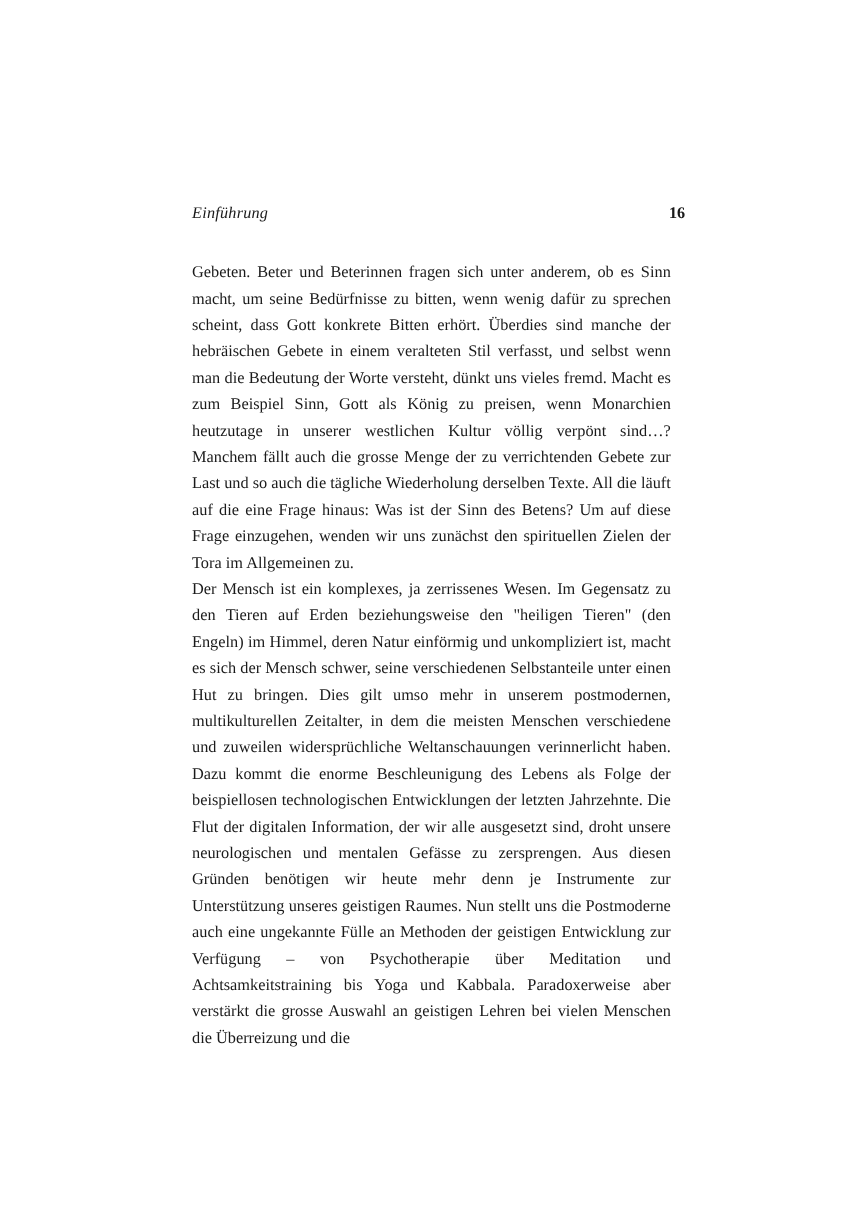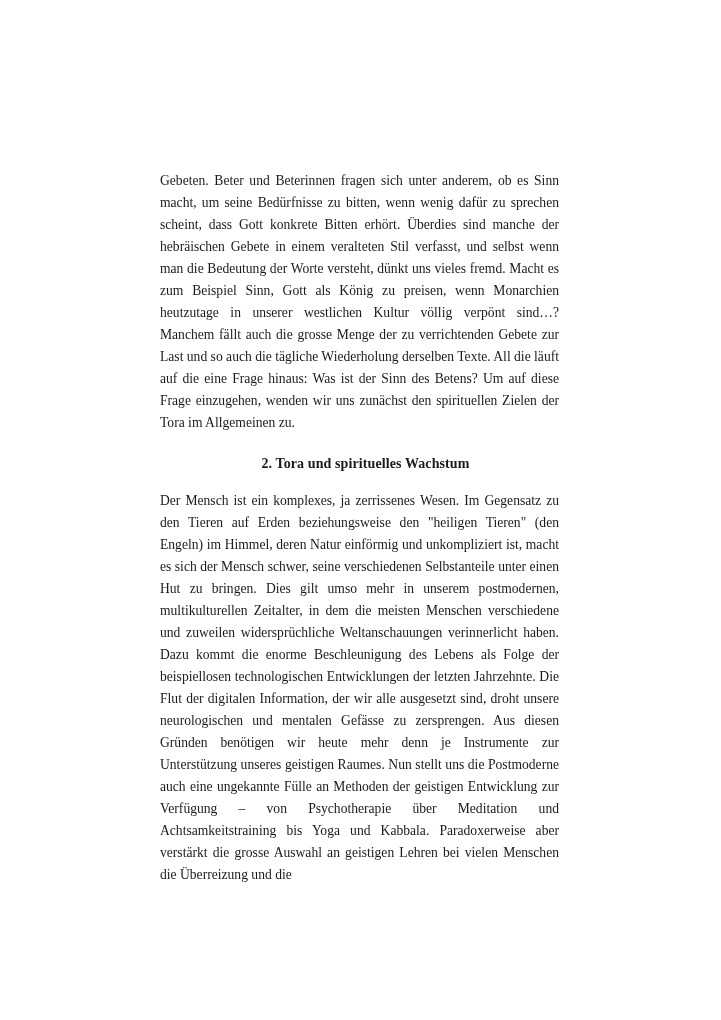--- a/index.html
+++ b/index.html
@@ -53,22 +53,25 @@
   }
   .body-text p.after-heading {
     text-indent: 0;
   }
 </style>
 </head>
 <body>
 
 <div class="page">
 
+  <div class="running-head">
+    <span class="head-title">Einführung</span>
+    <span class="page-number">16</span>
+  </div>
 
   <div class="body-text">
     <p>Gebeten. Beter und Beterinnen fragen sich unter anderem, ob es Sinn macht, um seine Bedürfnisse zu bitten, wenn wenig dafür zu sprechen scheint, dass Gott konkrete Bitten erhört. Überdies sind manche der hebräischen Gebete in einem veralteten Stil verfasst, und selbst wenn man die Bedeutung der Worte versteht, dünkt uns vieles fremd. Macht es zum Beispiel Sinn, Gott als König zu preisen, wenn Monarchien heutzutage in unserer westlichen Kultur völlig verpönt sind…? Manchem fällt auch die grosse Menge der zu verrichtenden Gebete zur Last und so auch die tägliche Wiederholung derselben Texte. All die läuft auf die eine Frage hinaus: Was ist der Sinn des Betens? Um auf diese Frage einzugehen, wenden wir uns zunächst den spirituellen Zielen der Tora im Allgemeinen zu.</p>
 
-    <h2 class="section-heading">2. Tora und spirituelles Wachstum</h2>
 
     <p class="after-heading">Der Mensch ist ein komplexes, ja zerrissenes Wesen. Im Gegensatz zu den Tieren auf Erden beziehungsweise den "heiligen Tieren" (den Engeln) im Himmel, deren Natur einförmig und unkompliziert ist, macht es sich der Mensch schwer, seine verschiedenen Selbstanteile unter einen Hut zu bringen. Dies gilt umso mehr in unserem postmodernen, multikulturellen Zeitalter, in dem die meisten Menschen verschiedene und zuweilen widersprüchliche Weltanschauungen verinnerlicht haben. Dazu kommt die enorme Beschleunigung des Lebens als Folge der beispiellosen technologischen Entwicklungen der letzten Jahrzehnte. Die Flut der digitalen Information, der wir alle ausgesetzt sind, droht unsere neurologischen und mentalen Gefässe zu zersprengen. Aus diesen Gründen benötigen wir heute mehr denn je Instrumente zur Unterstützung unseres geistigen Raumes. Nun stellt uns die Postmoderne auch eine ungekannte Fülle an Methoden der geistigen Entwicklung zur Verfügung – von Psychotherapie über Meditation und Achtsamkeitstraining bis Yoga und Kabbala. Paradoxerweise aber verstärkt die grosse Auswahl an geistigen Lehren bei vielen Menschen die Überreizung und die</p>
   </div>
 
 </div>
 
 </body></html>

